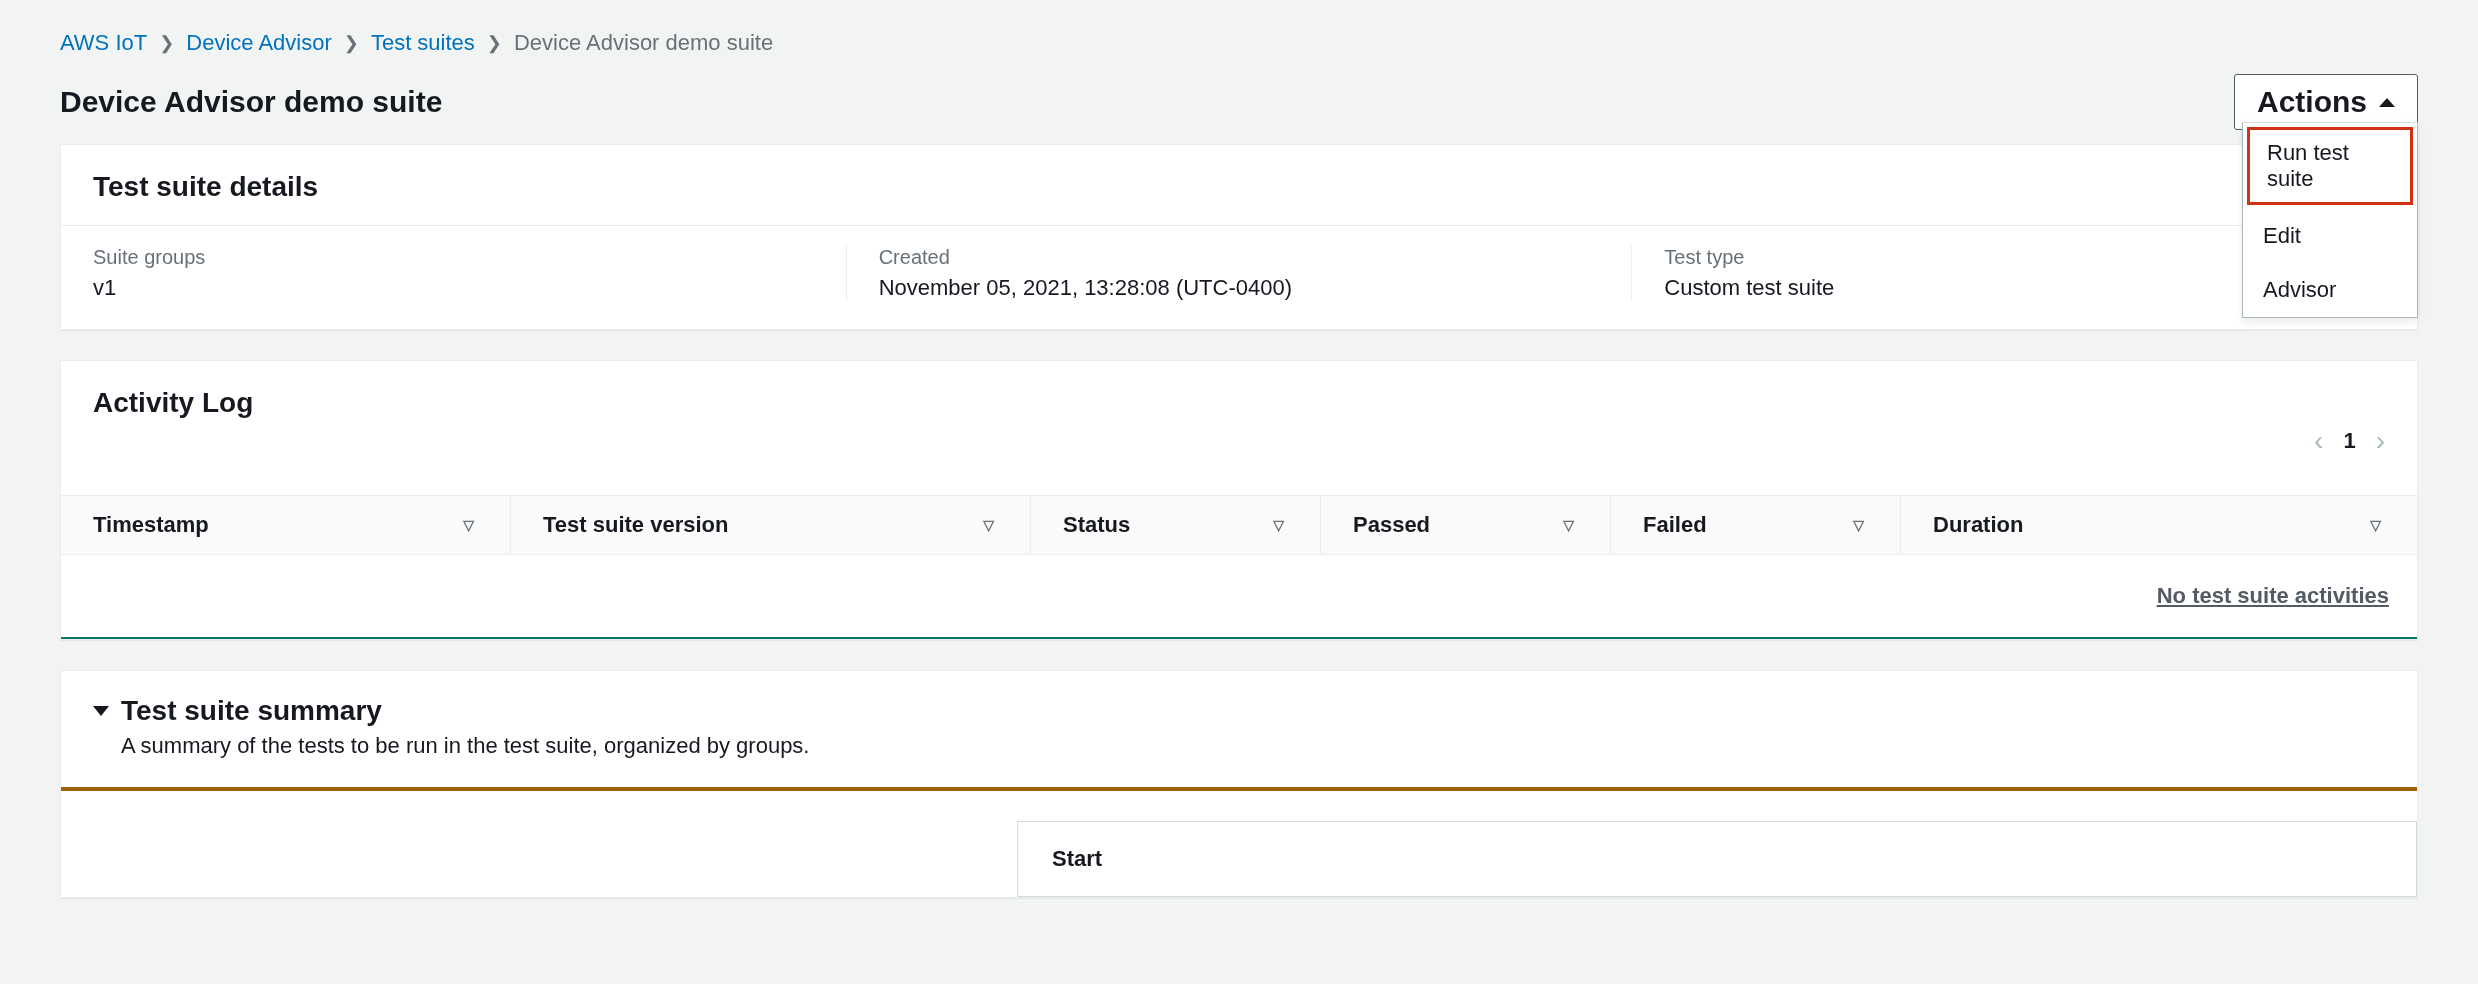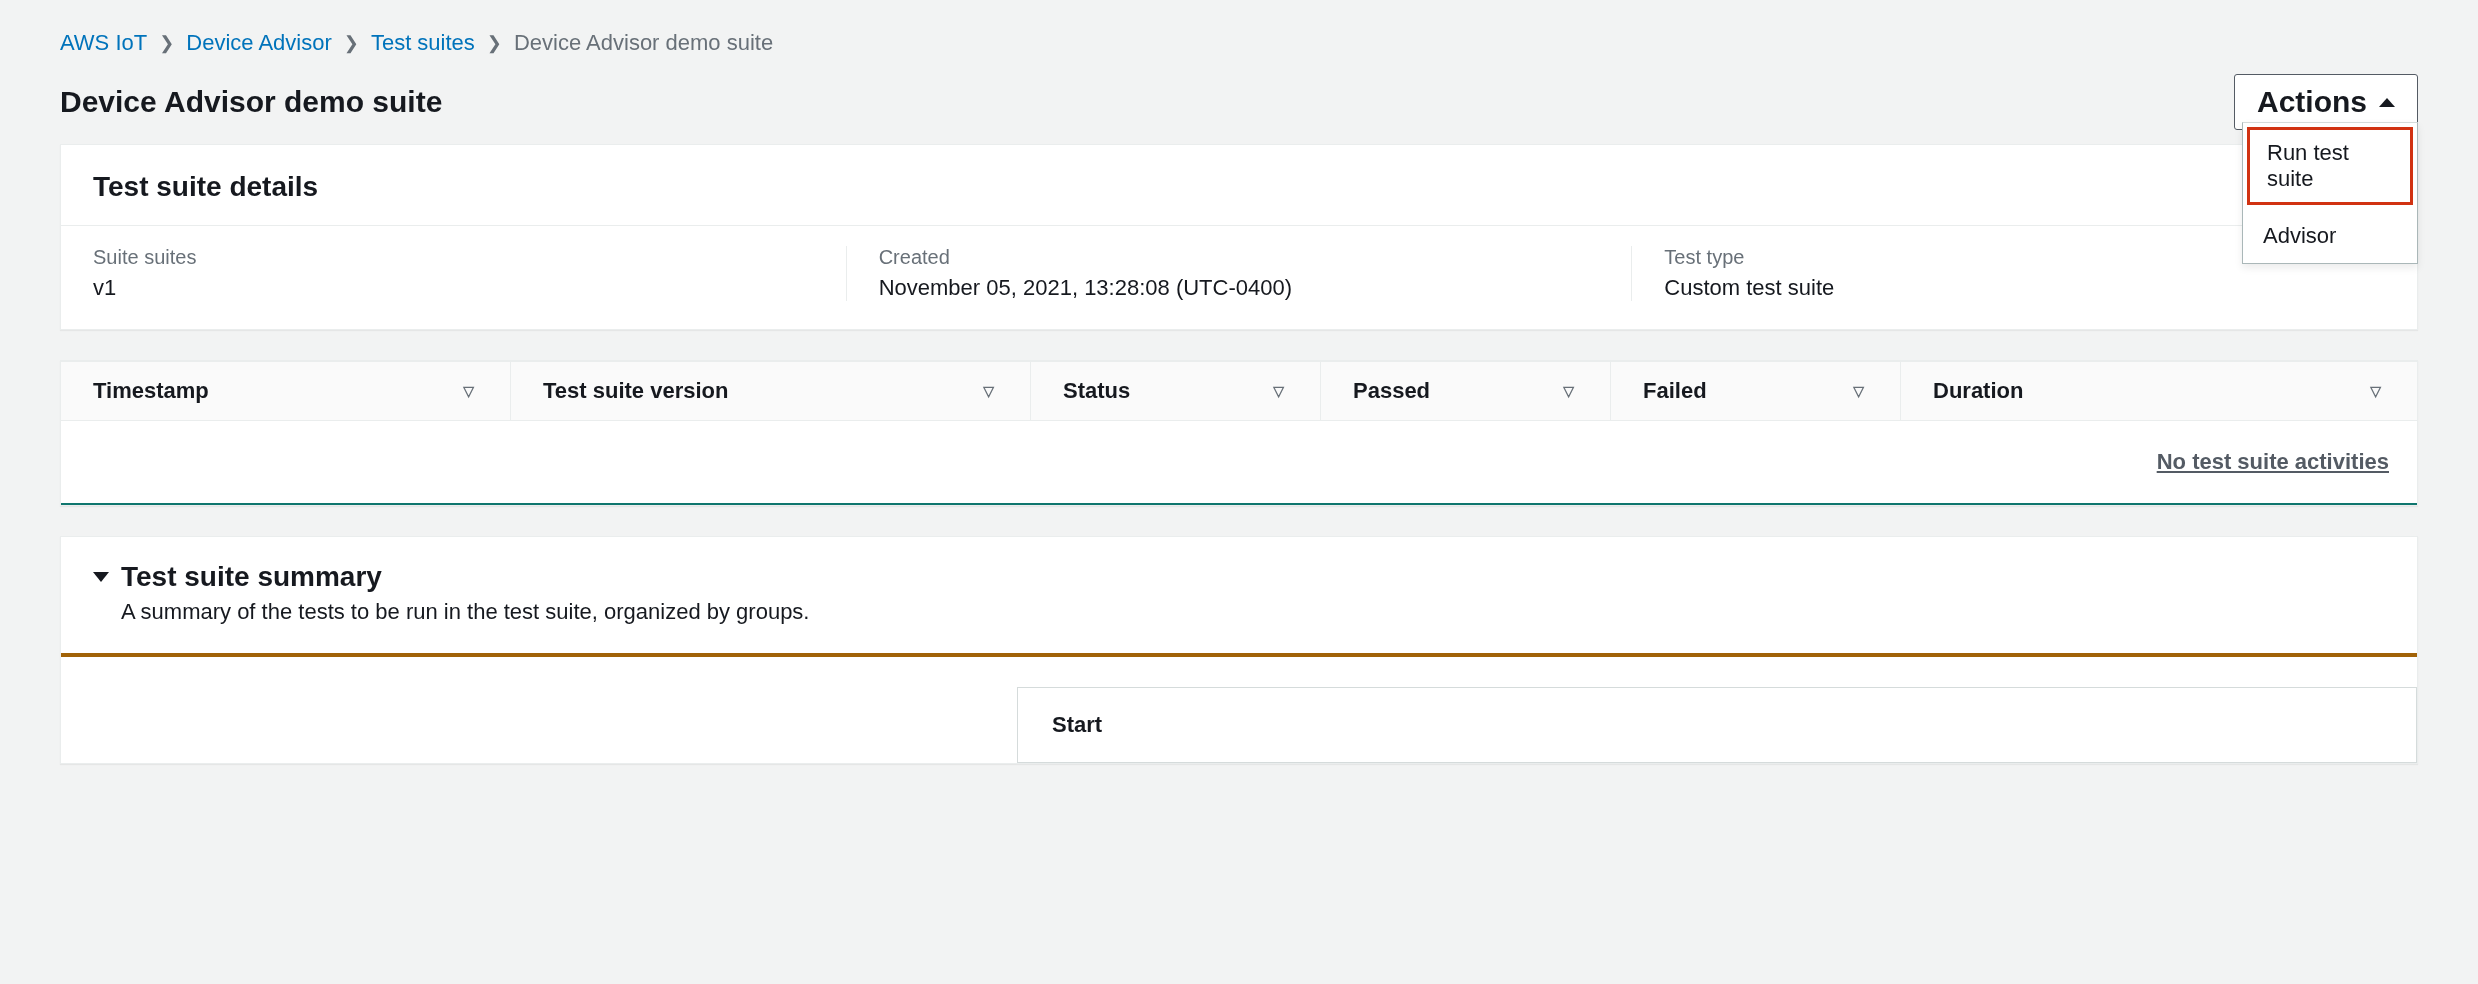--- a/index.html
+++ b/index.html
@@ -246,44 +246,53 @@
 
   <div class="title-row">
     <h1 class="page-title">Device Advisor demo suite</h1>
     <div class="actions-wrap">
       <button class="actions-btn">
         <span>Actions</span>
         <span class="caret-up"></span>
       </button>
       <div class="dropdown">
         <div class="item highlight">Run test suite</div>
+        <div class="item">Edit</div>
         <div class="item">Advisor</div>
       </div>
     </div>
   </div>
 
   <section class="panel">
     <div class="panel-header">Test suite details</div>
     <div class="details-body">
       <div class="details-col">
-        <div class="details-label">Suite suites</div>
+        <div class="details-label">Suite groups</div>
         <div class="details-value">v1</div>
       </div>
       <div class="details-col">
         <div class="details-label">Created</div>
         <div class="details-value">November 05, 2021, 13:28:08 (UTC-0400)</div>
       </div>
       <div class="details-col">
         <div class="details-label">Test type</div>
         <div class="details-value">Custom test suite</div>
       </div>
     </div>
   </section>
 
   <section class="panel" style="padding-bottom:0;">
+    <div class="activity-header-row">
+      <div class="activity-title">Activity Log</div>
+      <div class="pager">
+        <span class="chev">‹</span>
+        <span class="num">1</span>
+        <span class="chev">›</span>
+      </div>
+    </div>
     <div class="table-head">
       <div class="th col-ts">
         <span>Timestamp</span>
         <span class="sort">▽</span>
       </div>
       <div class="th col-ver">
         <span>Test suite version</span>
         <span class="sort">▽</span>
       </div>
       <div class="th col-status">

